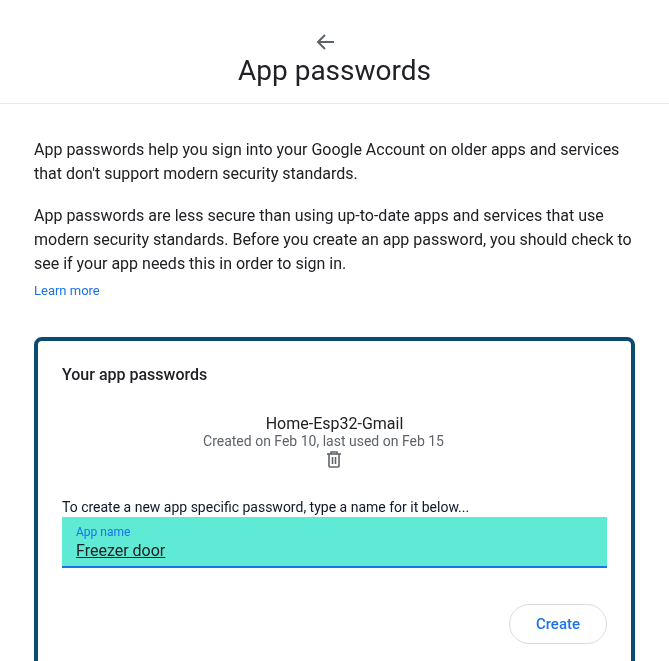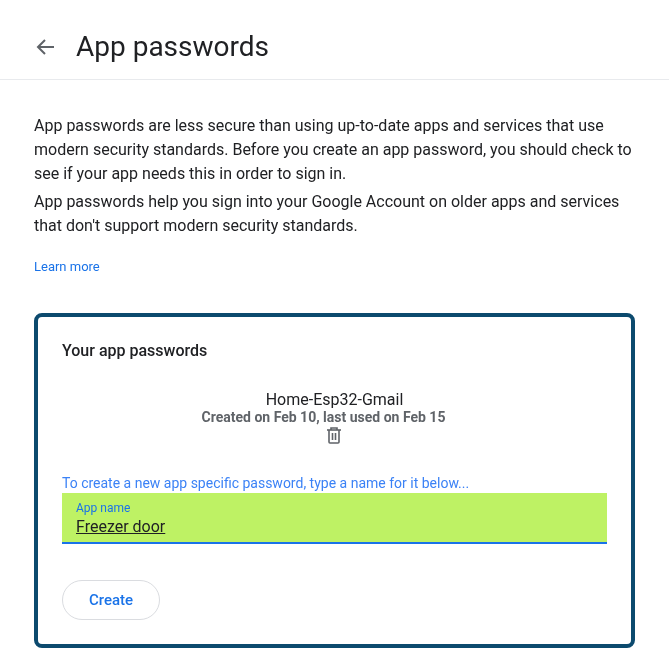--- a/index.html
+++ b/index.html
@@ -7,20 +7,21 @@
     font-family: 'Google Sans', Roboto, Arial, sans-serif;
     background: #fff;
     color: #202124;
     width: 669px;
   }
   .header {
     display: flex;
     align-items: center;
     padding: 30px 34px 16px 34px;
     border-bottom: 1px solid #e8eaed;
+    flex-direction: column;
   }
   .back-arrow {
     width: 24px;
     height: 24px;
     margin-right: 18px;
     cursor: pointer;
     display: flex;
     align-items: center;
     justify-content: center;
     color: #5f6368;
@@ -68,35 +69,34 @@
     font-size: 16px;
     color: #202124;
     flex: 0 0 auto;
   }
   .app-meta {
     font-size: 14px;
     color: #5f6368;
     flex: 1;
     text-align: left;
     margin-right: 22px;
-    font-weight: bold;
   }
   .trash-icon {
     width: 20px;
     height: 20px;
     cursor: pointer;
     color: #5f6368;
   }
   .hint {
     font-size: 14px;
-    color: #3b82f6;
+    color: #0f172a;
     margin-bottom: 2px;
   }
   .input-wrap {
-    background: #bef264;
+    background: #5eead4;
     border-bottom: 2px solid #1a73e8;
     padding: 8px 14px 6px 14px;
     margin-bottom: 36px;
   }
   .input-label {
     font-size: 12px;
     color: #1a73e8;
     margin-bottom: 2px;
   }
   .input-field {
@@ -104,21 +104,21 @@
     background: transparent;
     font-size: 16px;
     color: #202124;
     width: 100%;
     outline: none;
     font-family: inherit;
     text-decoration: underline;
   }
   .button-row {
     display: flex;
-    justify-content: flex-start;
+    justify-content: flex-end;
   }
   .create-btn {
     border: 1px solid #dadce0;
     border-radius: 20px;
     background: #fff;
     color: #1a73e8;
     font-size: 15px;
     font-weight: 500;
     padding: 10px 26px;
     cursor: pointer;
@@ -132,22 +132,22 @@
   <div class="back-arrow">
     <svg width="24" height="24" viewBox="0 0 24 24" fill="none" stroke="currentColor" stroke-width="2">
       <line x1="20" y1="12" x2="4" y2="12"></line>
       <polyline points="11,5 4,12 11,19"></polyline>
     </svg>
   </div>
   <h1 class="page-title">App passwords</h1>
 </div>
 
 <div class="content">
+  <p class="desc">App passwords help you sign into your Google Account on older apps and services that don't support modern security standards.</p>
   <p class="desc" style="margin-bottom:4px">App passwords are less secure than using up-to-date apps and services that use modern security standards. Before you create an app password, you should check to see if your app needs this in order to sign in.</p>
-  <p class="desc">App passwords help you sign into your Google Account on older apps and services that don't support modern security standards.</p>
   <a class="learn-more">Learn more</a>
 
   <div class="card">
     <div class="card-title">Your app passwords</div>
 
     <div class="row">
       <div class="app-name">Home-Esp32-Gmail</div>
       <div class="app-meta">Created on Feb 10, last used on Feb 15</div>
       <div class="trash-icon">
         <svg width="18" height="20" viewBox="0 0 18 20" fill="none" stroke="currentColor" stroke-width="1.6">

